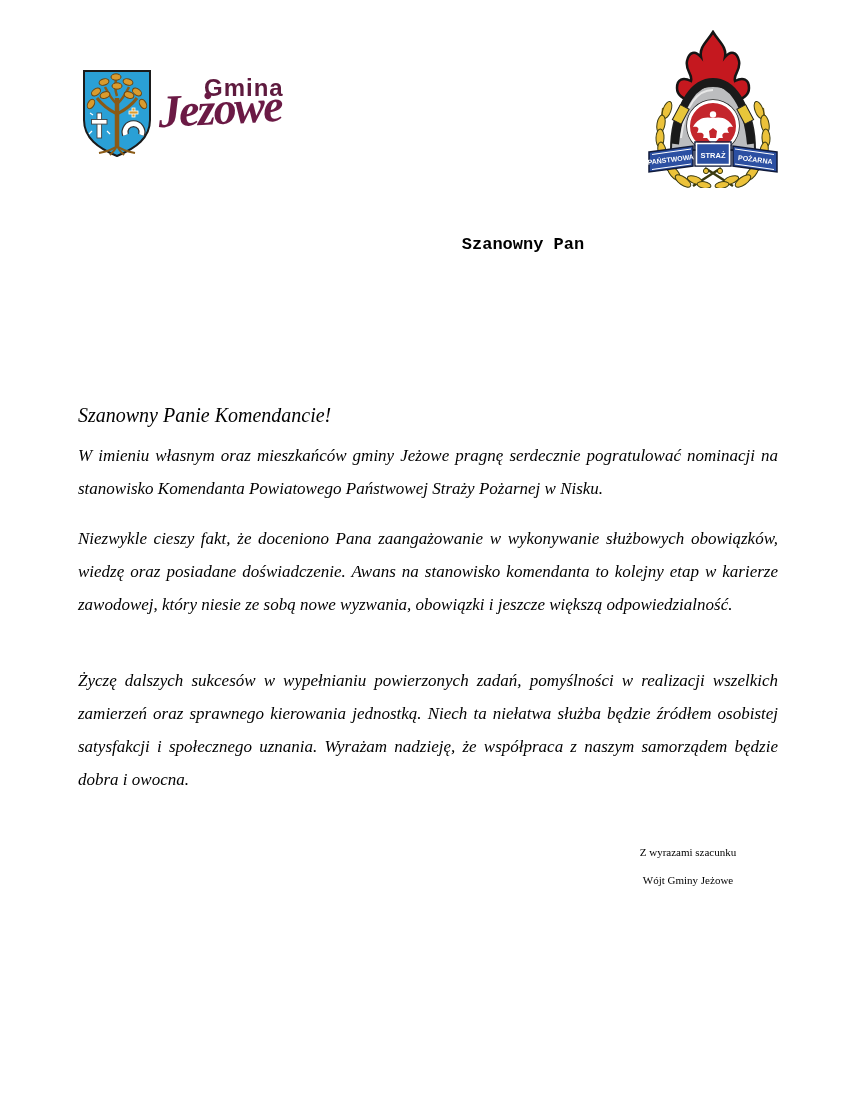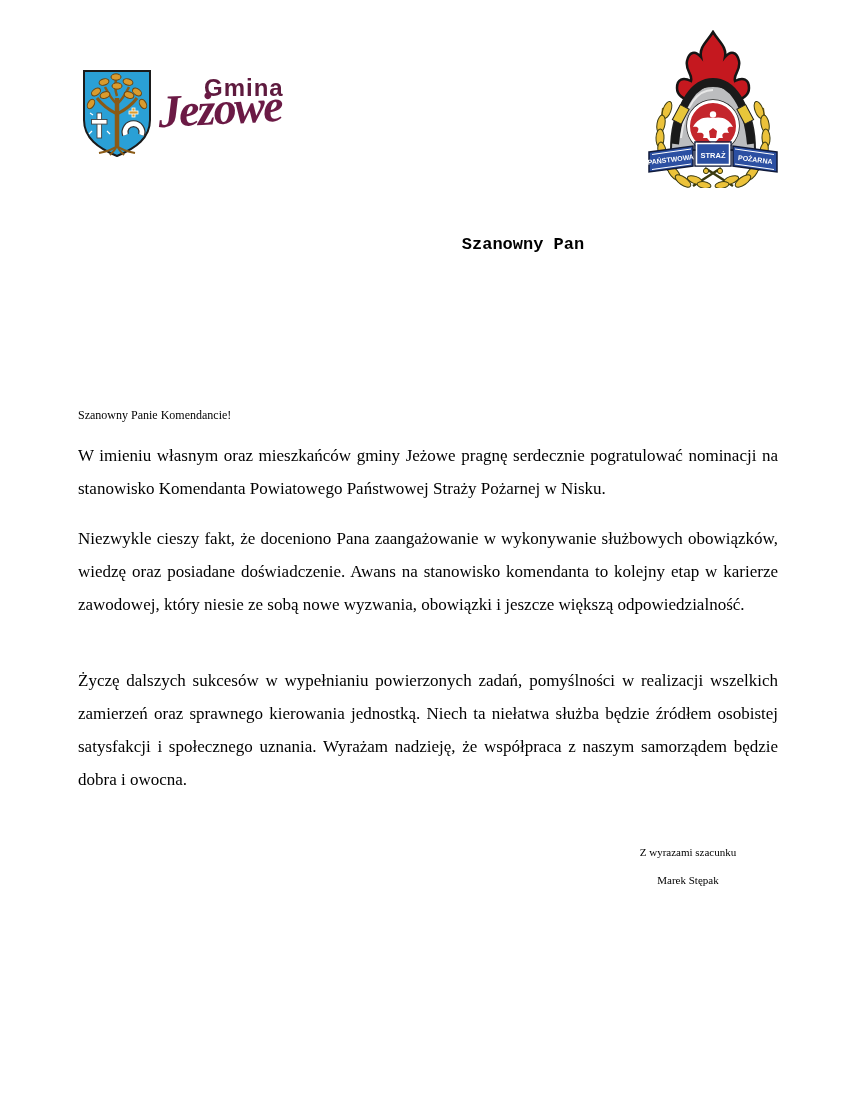--- a/index.html
+++ b/index.html
@@ -18,23 +18,23 @@
   .psp-emblem{position:absolute;left:643px;top:30px;}
   
   .recipient{position:absolute;left:310px;top:230px;width:460px;text-align:center;
     font-weight:bold;font-size:17px;line-height:29px;font-family:Liberation Mono, monospace;}
   .recipient div{position:relative;}
   .recipient div:nth-child(1){left:-17px;}
   .recipient div:nth-child(2){left:-3px;}
   .recipient div:nth-child(3){left:17px;}
   .recipient div:nth-child(4){left:-20px;}
   
-  .salutation{position:absolute;left:78px;top:399px;font-size:12px;line-height:33px;}
+  .salutation{position:absolute;left:78px;top:399px;font-style:italic;font-size:20px;line-height:33px;}
   .para{position:absolute;left:78px;width:700px;font-size:17px;line-height:33px;
-    text-align:justify;text-justify:inter-word;}
+    text-align:justify;text-justify:inter-word;font-style:italic;}
   .para1{top:439px;}
   .para2{top:522px;}
   .para3{top:664px;}
   
   .signature{position:absolute;left:596px;top:838px;width:184px;text-align:center;
     font-size:11px;line-height:28px;}
 </style>
 </head>
 <body>
 
@@ -167,14 +167,14 @@
 </div>
 
 <div class="salutation">Szanowny Panie Komendancie!</div>
 
 <div class="para para1">W imieniu własnym oraz mieszkańców gminy Jeżowe pragnę serdecznie pogratulować nominacji na stanowisko Komendanta Powiatowego Państwowej Straży Pożarnej w Nisku.</div>
 <div class="para para2">Niezwykle cieszy fakt, że doceniono Pana zaangażowanie w wykonywanie służbowych obowiązków, wiedzę oraz posiadane doświadczenie. Awans na stanowisko komendanta to kolejny etap w karierze zawodowej, który niesie ze sobą nowe wyzwania, obowiązki i jeszcze większą odpowiedzialność.</div>
 <div class="para para3">Życzę dalszych sukcesów w wypełnianiu powierzonych zadań, pomyślności w realizacji wszelkich zamierzeń oraz sprawnego kierowania jednostką. Niech ta niełatwa służba będzie źródłem osobistej satysfakcji i społecznego uznania. Wyrażam nadzieję, że współpraca z naszym samorządem będzie dobra i owocna.</div>
 
 <div class="signature">
   <div>Z wyrazami szacunku</div>
-  <div>Marek Stępak</div>
+  <div>Wójt Gminy Jeżowe</div>
 </div>
 
 </body></html>

